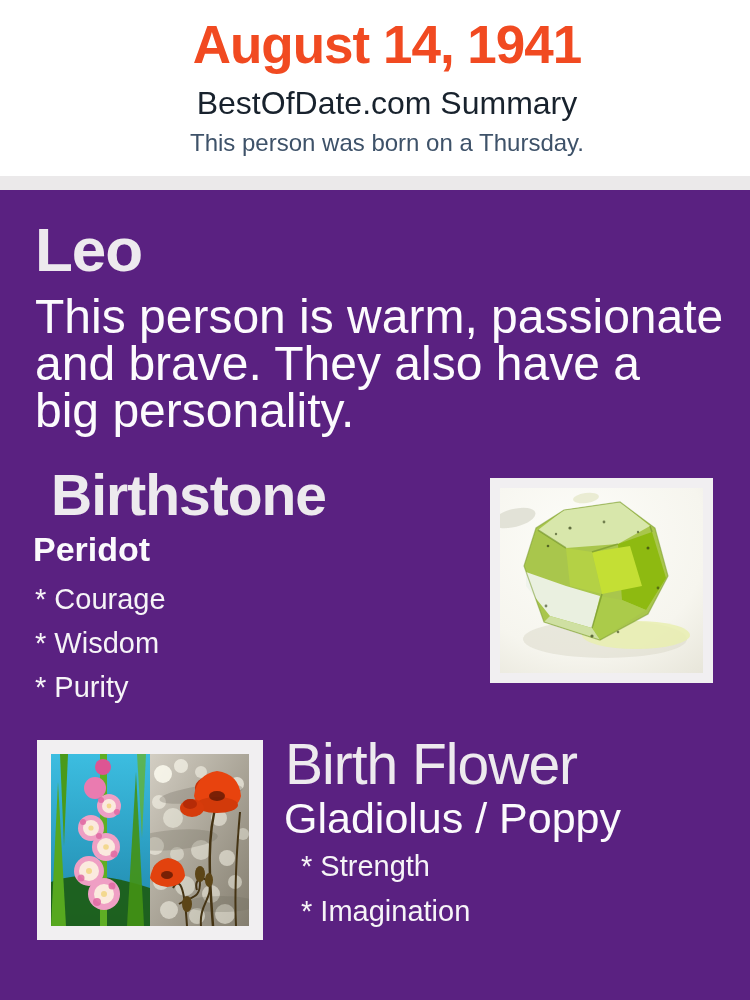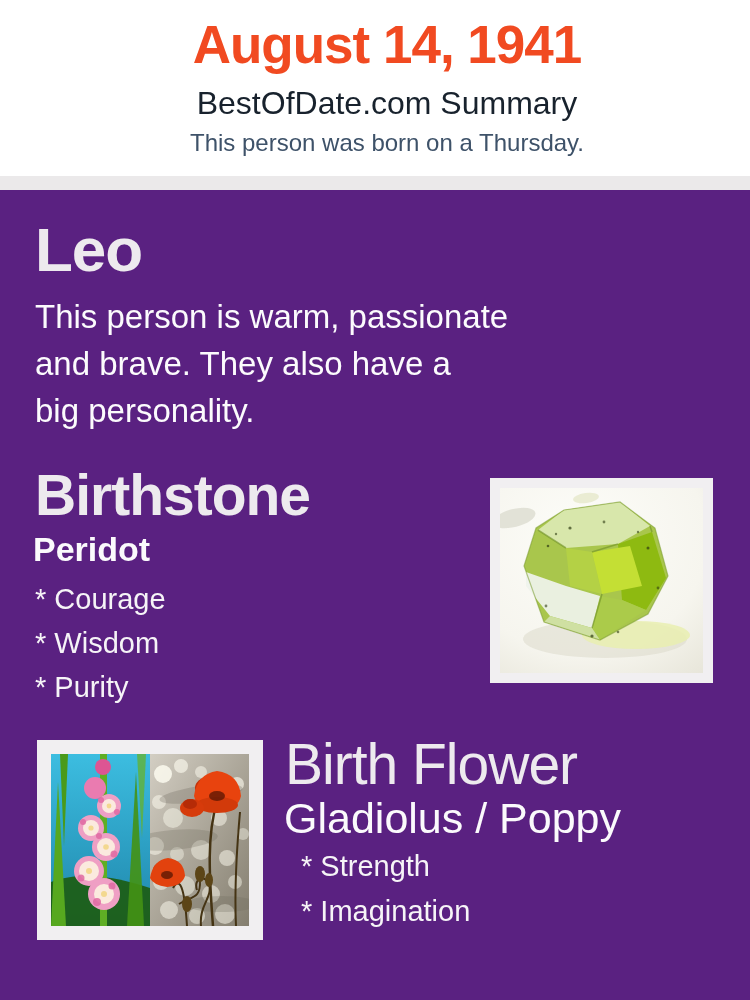--- a/index.html
+++ b/index.html
@@ -30,25 +30,25 @@
   }
   .divider{position:absolute;left:0;top:176px;width:750px;height:14px;background:#ebe9ea;}
   
   .purple{position:absolute;left:0;top:190px;width:750px;height:810px;background:#5a2181;padding-left:35px;}
   .zodiac-sign{
     position:absolute;left:35px;top:24px;
     font-size:62px;font-weight:bold;color:#edeaee;margin:0;letter-spacing:-1px;
   }
   .zodiac-desc{
     position:absolute;left:35px;top:103px;margin:0;
-    font-size:33px;line-height:47px;font-weight:400;color:#fcfbfd;
+    font-size:48px;line-height:47px;font-weight:400;color:#fcfbfd;
   }
   .zodiac-desc span{display:block;}
   .bs-heading{
-    position:absolute;left:35px;top:272px;
+    position:absolute;left:51px;top:272px;
     font-size:57px;font-weight:bold;color:#edeaee;margin:0;letter-spacing:-1px;
   }
   .bs-name{
     position:absolute;left:33px;top:340px;
     font-size:34px;font-weight:700;color:#fbfafc;
   }
   .trait-list{
     list-style:none;margin:0;padding:0;
     font-size:29px;font-weight:400;color:#f6f4f7;
   }

